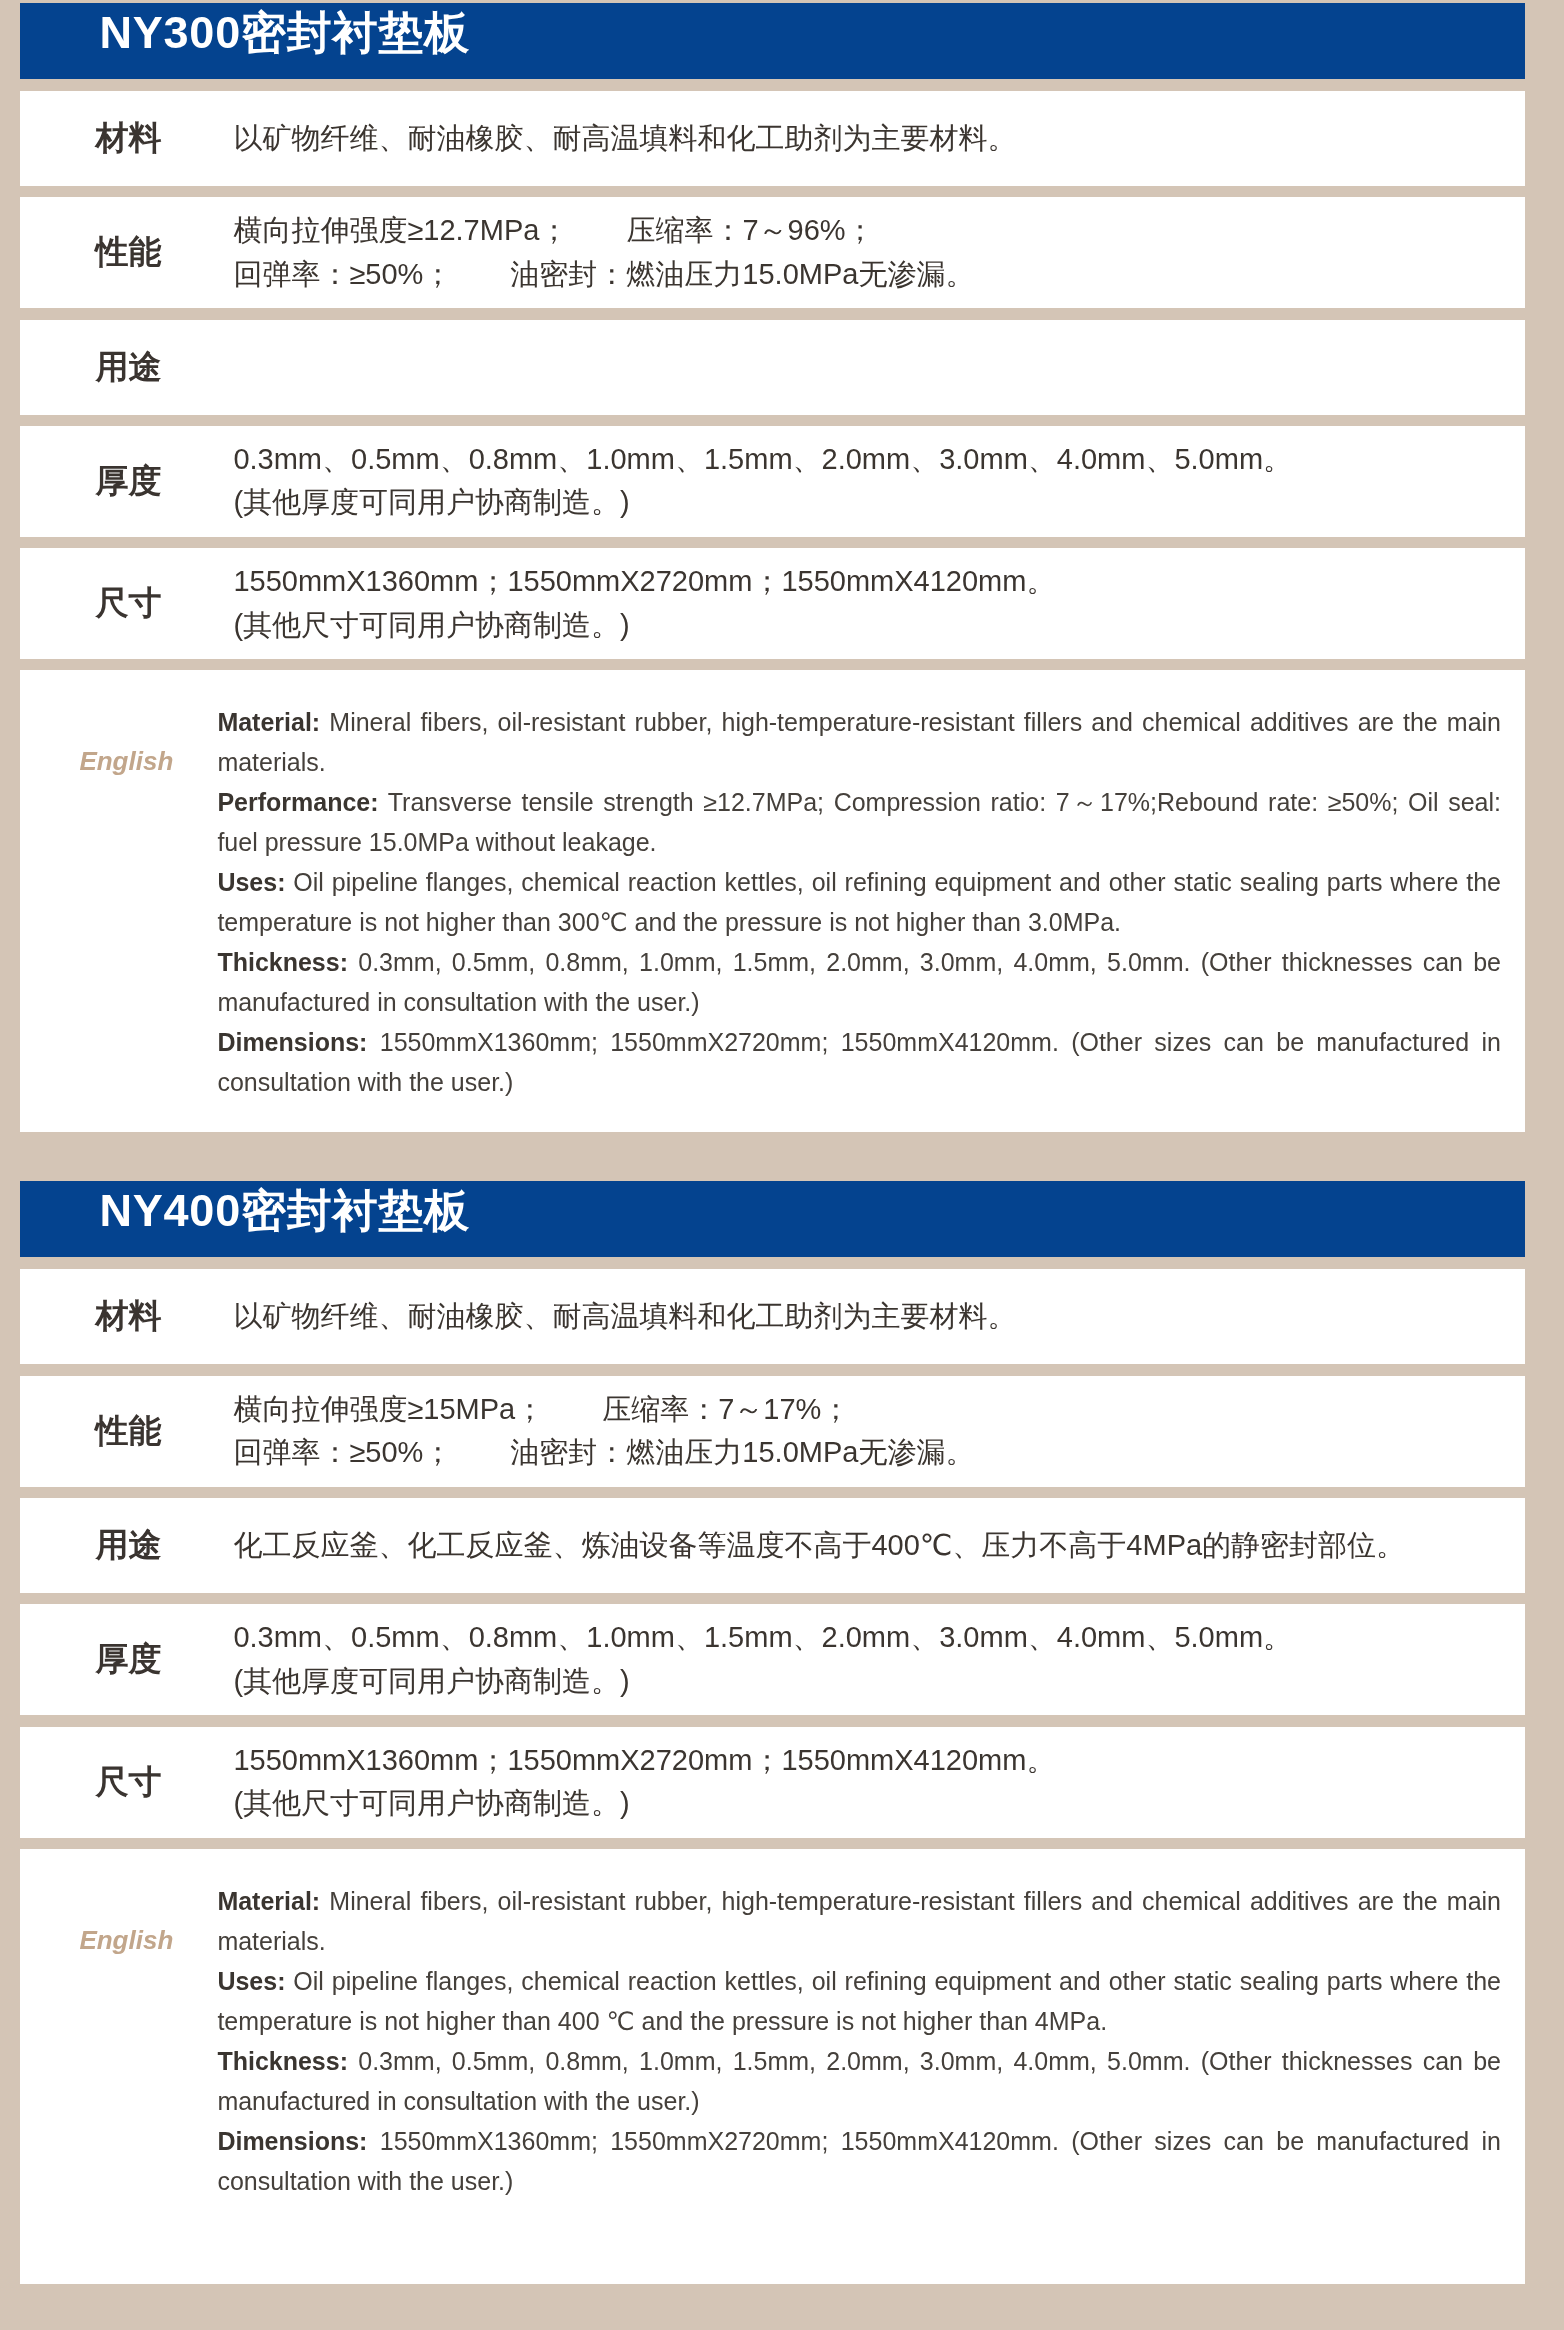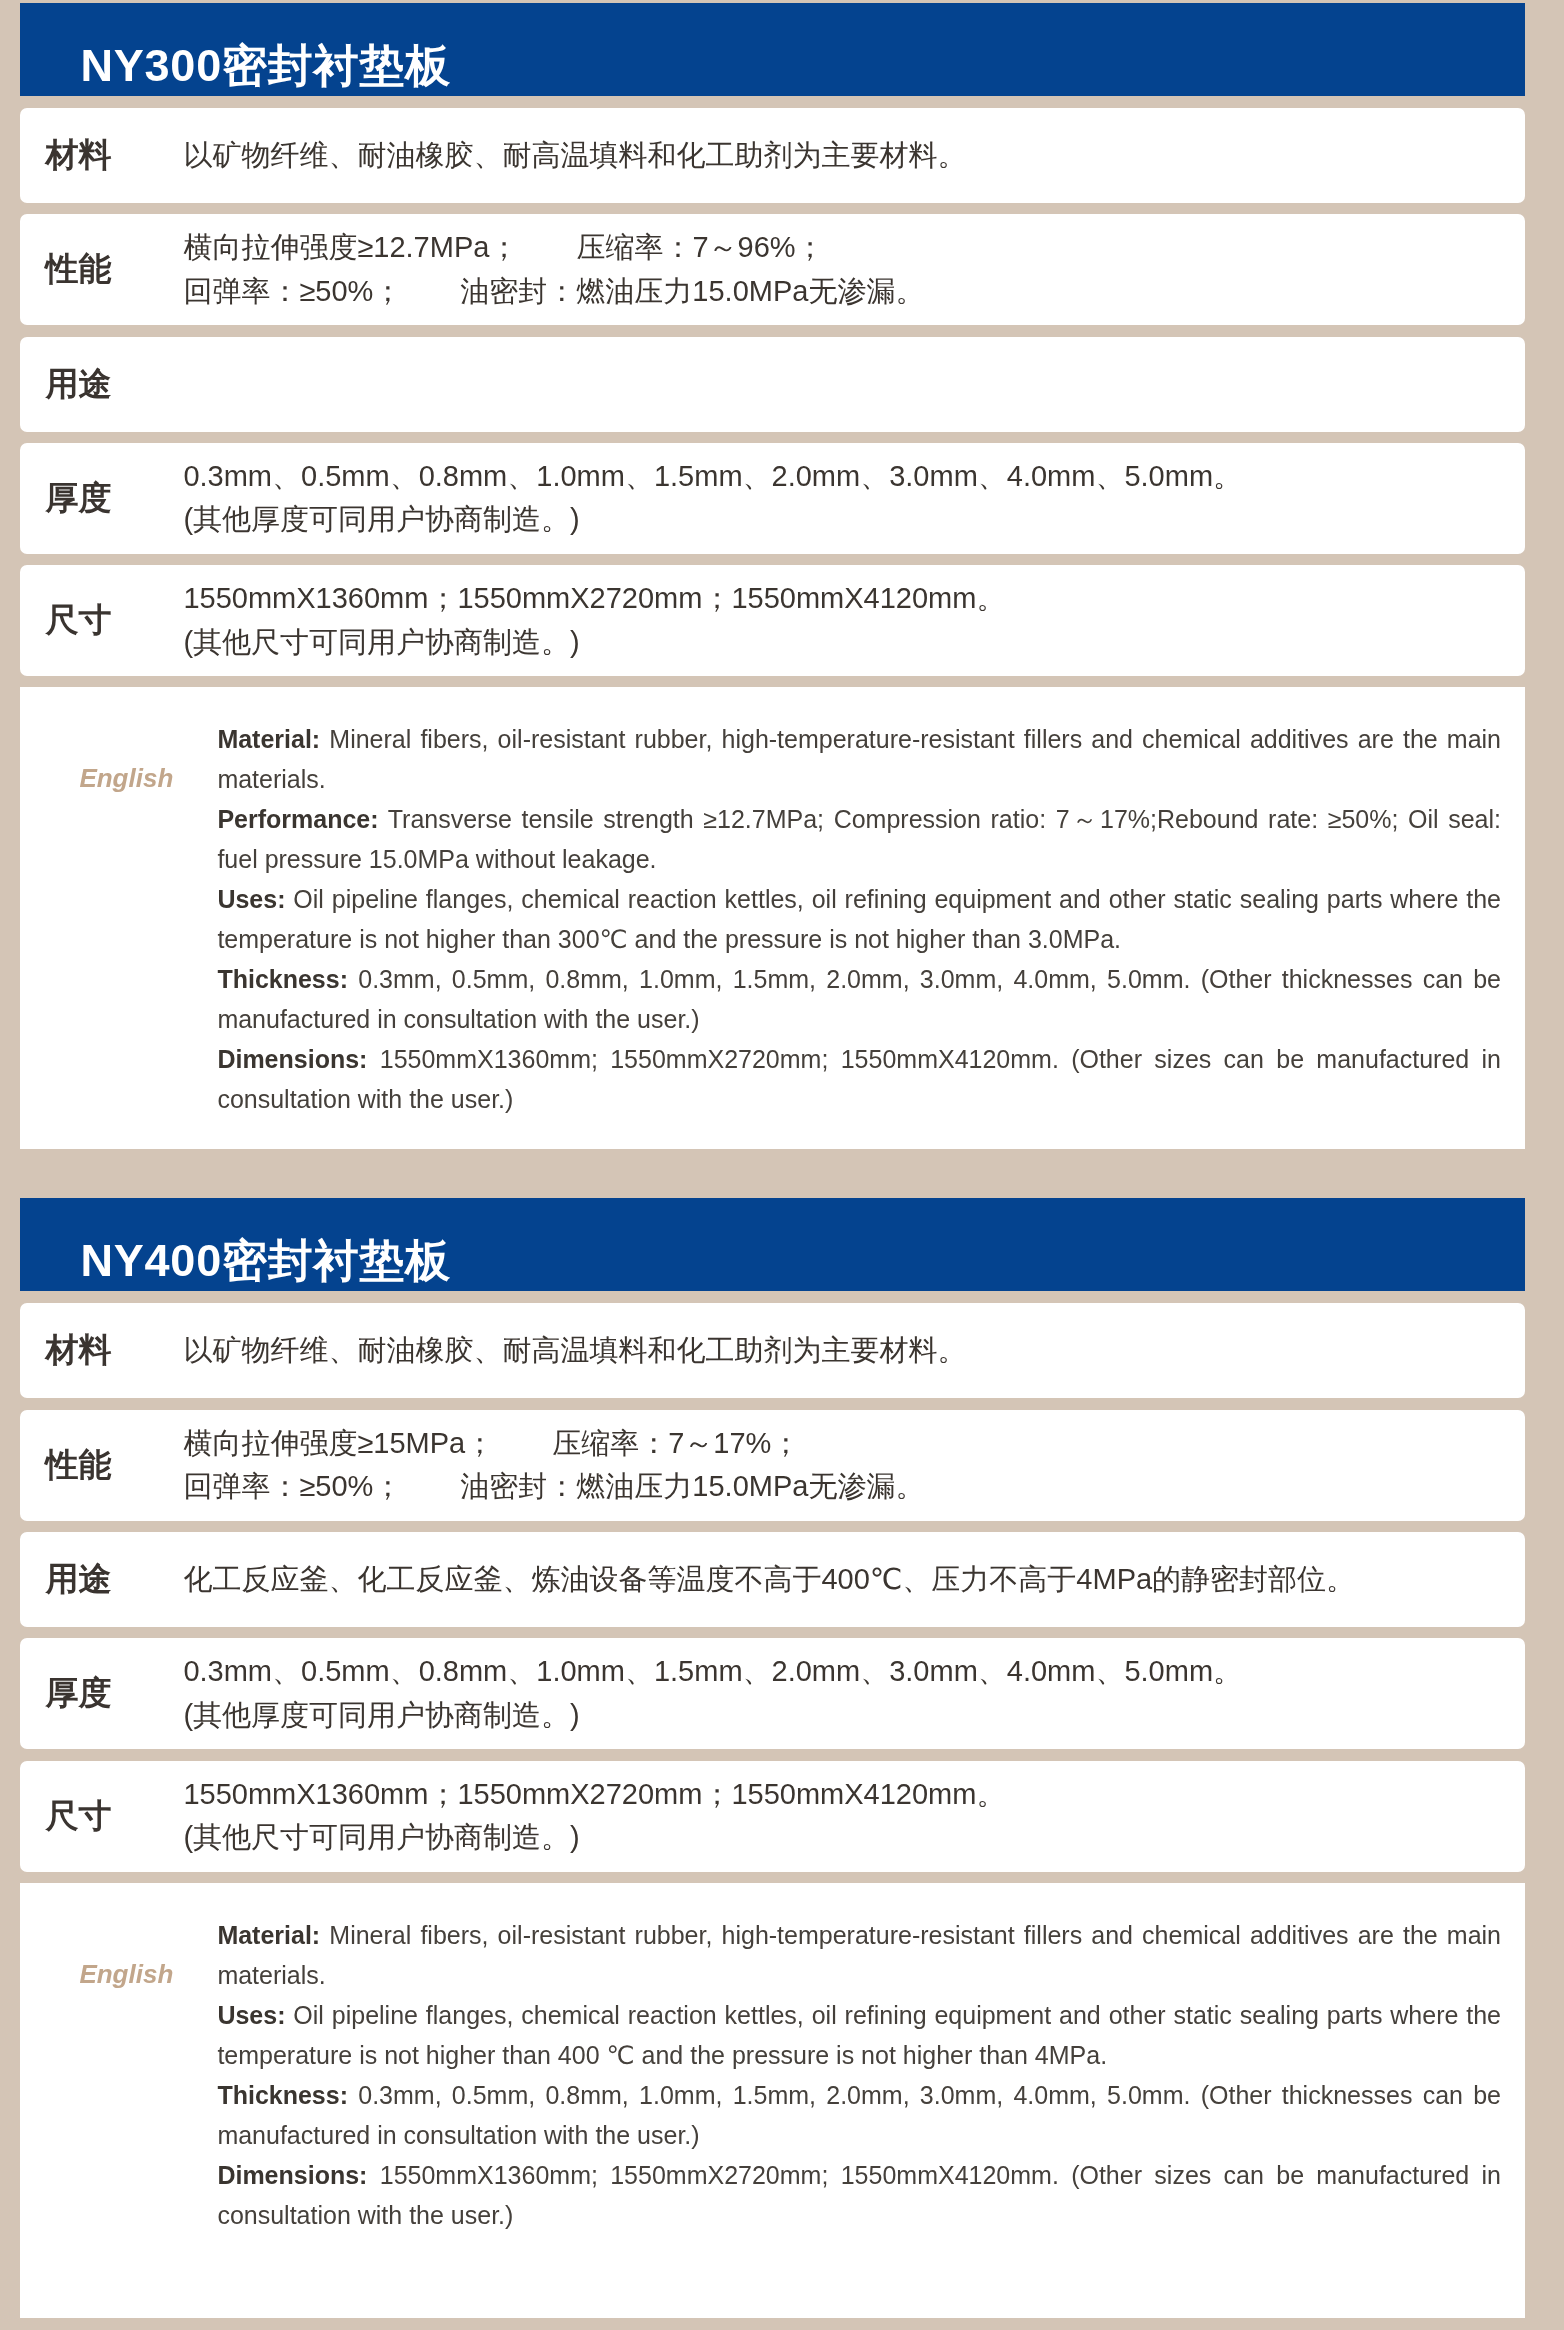--- a/index.html
+++ b/index.html
@@ -13,43 +13,42 @@
     min-height: 2330px;
     box-sizing: border-box;
     background: #d4c5b6;
     padding: 3px 39px 0 20.4px;
   }
   .product { }
   .product + .product { margin-top: 49px; }
 
   .section-header {
     background: #04438f;
-    height: 93px;
+    height: 76px;
     display: flex;
-    align-items: flex-end;
-    padding-left: 60px;
+    align-items: flex-start;
+    padding-left: 79px;
     margin-bottom: 12px;
   }
   .section-header h1 {
     margin: 0;
     color: #ffffff;
     font-size: 45px;
     font-weight: bold;
     letter-spacing: 0.8px;
   }
 
   .spec-row {
     background: #ffffff;
     min-height: 95px;
     box-sizing: border-box;
     display: flex;
     align-items: center;
-    padding: 12px 23px 12px 25px;
+    padding: 12px 23px 12px 75px;
     margin-bottom: 11.3px;
-    border-radius: 7px;
   }
   .spec-label {
     flex: 0 0 138px;
     font-size: 33px;
     font-weight: bold;
     color: #3a3430;
   }
   .spec-content {
     flex: 1;
     font-size: 29px;

